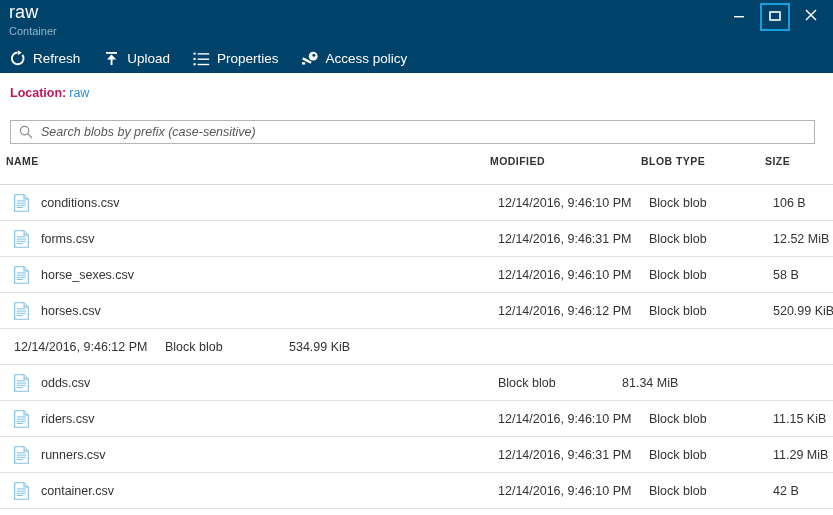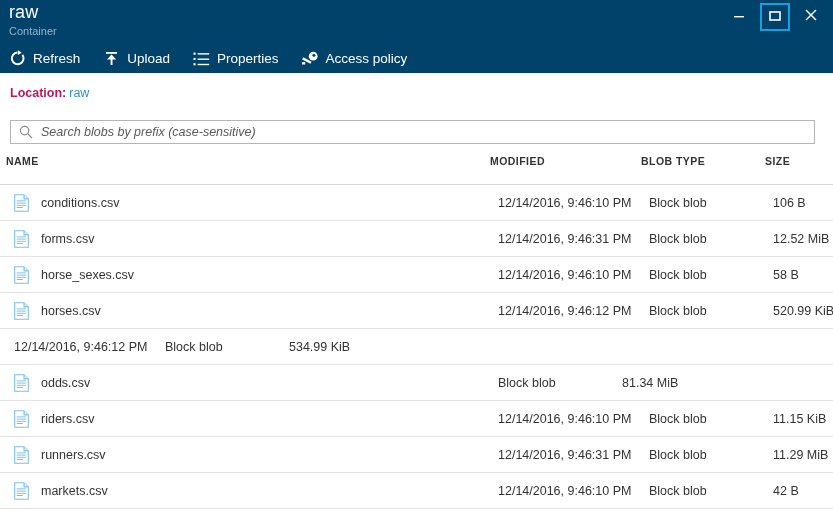--- a/index.html
+++ b/index.html
@@ -453,21 +453,21 @@
       <span class="file-icon">
         <svg width="15" height="18" viewBox="0 0 15 18">
           <path d="M0.7 0.7 H10.0 L14.3 4.9 V17.3 H0.7 Z" fill="#ffffff" stroke="#7fc0e8" stroke-width="1.1"></path>
           <path d="M10.0 0.7 V4.9 H14.3" fill="#dcedf8" stroke="#7fc0e8" stroke-width="1.1"></path>
           <rect x="2.7" y="6.4" width="9.2" height="1" fill="#7fc0e8"></rect>
           <rect x="2.7" y="8.6" width="9.2" height="1" fill="#7fc0e8"></rect>
           <rect x="2.7" y="10.8" width="9.2" height="1" fill="#7fc0e8"></rect>
           <rect x="2.7" y="13.0" width="6.2" height="1" fill="#7fc0e8"></rect>
         </svg>
       </span>
-      <span class="file-name">markets.csv</span>
+      <span class="file-name">container.csv</span>
     </div>
     <div class="cell col-mod">12/14/2016, 9:46:10 PM</div>
     <div class="cell col-type">Block blob</div>
     <div class="cell col-size">42 B</div>
   </div>
 </div>
 
   </div>
 </div>
 

